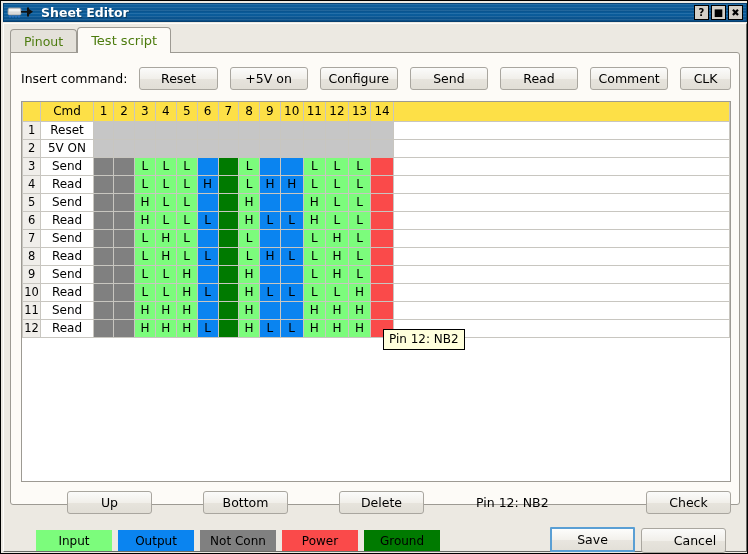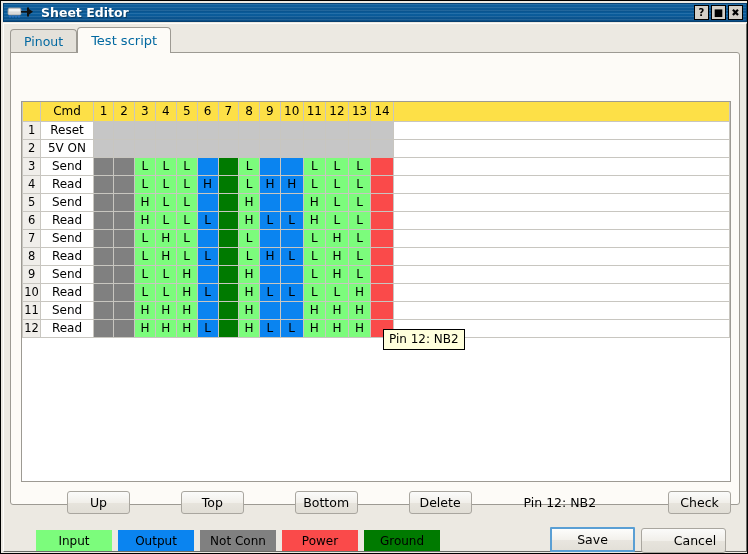--- a/index.html
+++ b/index.html
@@ -71,21 +71,21 @@
   
   #tabbar {
     position: absolute; left: 6px; top: 3px;
     height: 26px;
     display: flex; align-items: flex-end;
   }
   .tab {
     height: 24px;
     padding: 0 13px;
     display: flex; align-items: center;
-    font-size: 12.5px; color: #0369a1;
+    font-size: 12.5px; color: #4d7c0f;
     border: 1px solid #9d9a93;
     border-bottom: none;
     border-radius: 4px 4px 0 0;
     background: #e4e1da;
     cursor: pointer;
     position: relative;
   }
   .tab.active {
     height: 26px;
     background: #fdfbf7;
@@ -266,20 +266,30 @@
 
   <div id="client">
 
     <div id="tabbar">
       <div class="tab">Pinout</div>
       <div class="tab active">Test script</div>
     </div>
 
     <div id="panel">
 
+      <div id="cmdbar">
+        <span class="label">Insert command:</span>
+        <div class="btn w80">Reset</div>
+        <div class="btn w80">+5V on</div>
+        <div class="btn w80">Configure</div>
+        <div class="btn w80">Send</div>
+        <div class="btn w80">Read</div>
+        <div class="btn w80">Comment</div>
+        <div class="btn w48">CLK</div>
+      </div>
 
       <div id="gridwrap">
         <table class="grid">
           <thead>
             <tr>
               <th class="corner"></th>
               <th class="cmdhdr">Cmd</th>
               <th class="pinhdr">1</th>
               <th class="pinhdr">2</th>
               <th class="pinhdr">3</th>
@@ -528,21 +538,20 @@
               </tr>
             </tbody>
         </table>
       </div>
 
       <div id="tooltip">Pin 12: NB2</div>
 
       <div id="rowbar">
         <span class="sp"></span>
         <div class="btn" style="margin-right:15px">Up</div>
-        <div class="btn" style="margin-right:15px">Top</div>
         <div class="btn" style="margin-right:15px">Bottom</div>
         <div class="btn">Delete</div>
         <span class="pinlabel">Pin 12: NB2</span>
         <span class="grow"></span>
         <div class="btn" style="margin-right:10px">Check</div>
       </div>
 
     </div>
 
     <div id="bottom">

